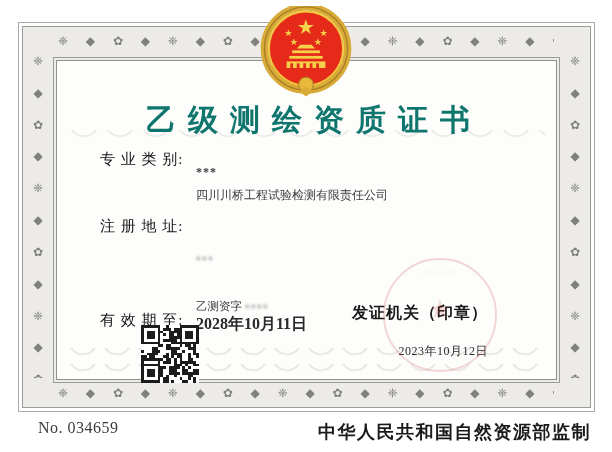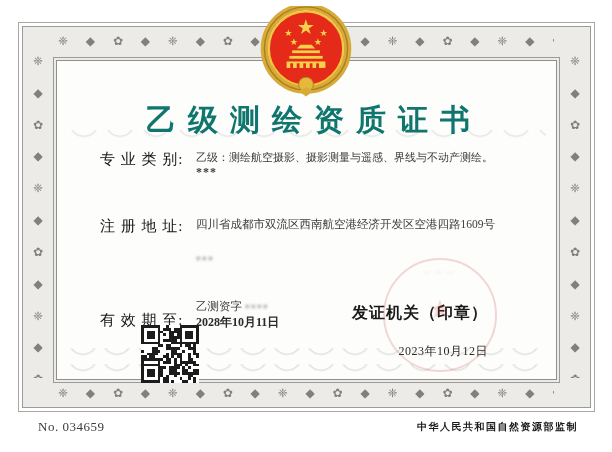--- a/index.html
+++ b/index.html
@@ -49,22 +49,22 @@
   .seal-star{position:absolute;left:0;right:0;top:34px;text-align:center;font-size:26px;
              color:rgba(198,62,58,.18);filter:blur(.6px);}
   .seal-text{position:absolute;left:0;right:0;top:10px;text-align:center;font-size:9px;
              color:rgba(198,62,58,.22);filter:blur(1px);letter-spacing:3px;}
   
   .qr{position:absolute;left:141px;top:325px;width:58px;height:58px;background:#fff;
       display:grid;grid-template-columns:repeat(21,1fr);grid-template-rows:repeat(21,1fr);}
   .qr div{width:100%;height:100%;}
   .qr .b{background:#1c1c1c;}
   
-  .serial{position:absolute;left:38px;top:419px;font-size:13px;color:#3b3b3b;letter-spacing:.5px;}
-  .footer{position:absolute;right:34px;top:420px;font-size:10px;font-weight:bold;
+  .serial{position:absolute;left:38px;top:419px;font-size:16px;color:#3b3b3b;letter-spacing:.5px;}
+  .footer{position:absolute;right:21px;top:420px;font-size:18px;font-weight:bold;
           color:#1a1a1a;letter-spacing:1.5px;}
 </style>
 </head>
 <body>
 
 <div class="stage">
 
   <div class="outer-line"></div>
   <div class="band"></div>
   <div class="orn orn-top">❈ ◆ ✿ ◆ ❈ ◆ ✿ ◆ ❈ ◆ ✿ ◆ ❈ ◆ ✿ ◆ ❈ ◆ ✿ ◆ ❈ ◆ ✿ ◆ ❈ ◆ ✿ ◆ ❈ ◆ ✿ ◆ ❈ ◆ ✿ ◆ ❈ ◆ ✿ ◆ ❈ ◆ ✿ ◆ ❈ ◆ ✿ ◆ ❈ ◆ ✿ ◆ ❈ ◆ ✿ ◆ ❈ ◆ ✿ ◆ ❈ ◆ ✿ ◆ ❈ ◆ ✿ ◆ ❈ ◆ ✿ ◆ ❈ ◆ ✿ ◆ ❈ ◆ ✿ ◆ ❈ ◆ ✿ ◆ ❈ ◆ ✿ ◆ ❈ ◆ ✿ ◆ ❈ ◆ ✿ ◆ ❈ ◆ ✿ ◆ ❈ ◆ ✿ ◆ ❈ ◆ ✿ ◆ ❈ ◆ ✿ ◆ ❈ ◆ ✿ ◆ ❈ ◆ ✿ ◆ ❈ ◆ ✿ ◆ ❈ ◆ ✿ ◆ ❈ ◆ ✿ ◆ ❈ ◆ ✿ ◆ ❈ ◆ ✿ ◆ ❈ ◆ ✿ ◆ ❈ ◆ ✿ ◆ ❈ ◆ ✿ ◆ ❈ ◆ ✿ ◆ ❈ ◆ ✿ ◆ </div>
@@ -97,36 +97,35 @@
       <rect x="54" y="62" width="3" height="5" fill="#e52a1a"></rect>
       <rect x="61" y="62" width="3" height="5" fill="#e52a1a"></rect>
       <circle cx="50" cy="85" r="8" fill="#e8b83a" stroke="#a87f24" stroke-width="1"></circle>
       <path d="M42,92 L50,98 L58,92 L50,88 Z" fill="#d8ab38"></path>
     </svg>
   </div>
 
   <div class="title">乙级测绘资质证书</div>
 
   <div class="flabel" style="top:150px">专 业 类 别:</div>
-  <div class="fvalue" style="top:150px;font-size:11px">乙级：测绘航空摄影、摄影测量与遥感、界线与不动产测绘。</div>
   <div class="fvalue stars" style="top:165px">***</div>
 
+  <div class="fvalue" style="top:187px;font-size:12px">四川川桥工程试验检测有限责任公司</div>
 
   <div class="flabel" style="top:217px">注 册 地 址:</div>
-  <div class="fvalue" style="top:217px">四川省成都市双流区西南航空港经济开发区空港四路1609号</div>
 
   <div class="fvalue masked" style="top:252px">▪▪▪</div>
 
   <div class="fvalue" style="top:299px">
     <span>乙测资字</span>
     <span class="masked">▪▪▪▪</span>
   </div>
 
   <div class="flabel" style="top:311px">有 效 期 至:</div>
-  <div class="fvalue" style="top:314px;font-size:12px;font-weight:bold;color:#2a2a2a">2028年10月11日</div>
+  <div class="fvalue" style="top:314px;font-size:16px;font-weight:bold;color:#2a2a2a">2028年10月11日</div>
 
   <div class="issuer">
     <div class="issuer-label">发证机关（印章）</div>
     <div class="issuer-date">2023年10月12日</div>
   </div>
 
   <div class="seal">
     <div class="seal-text">⌒⌒⌒</div>
     <div class="seal-star">★</div>
   </div>

